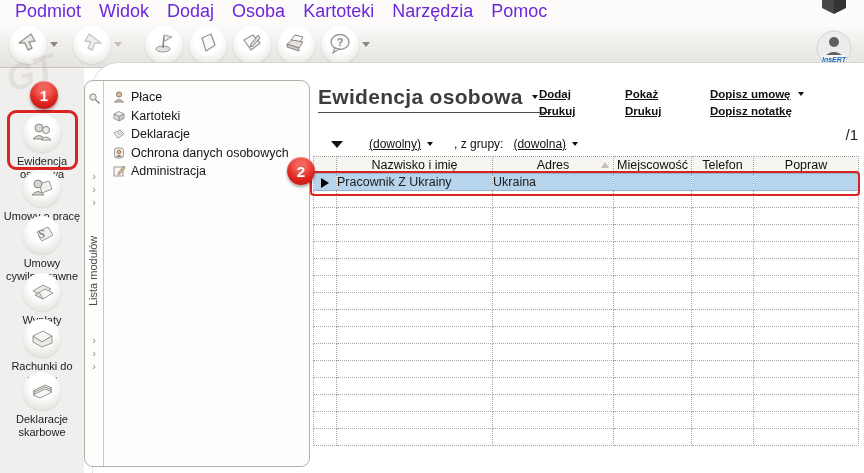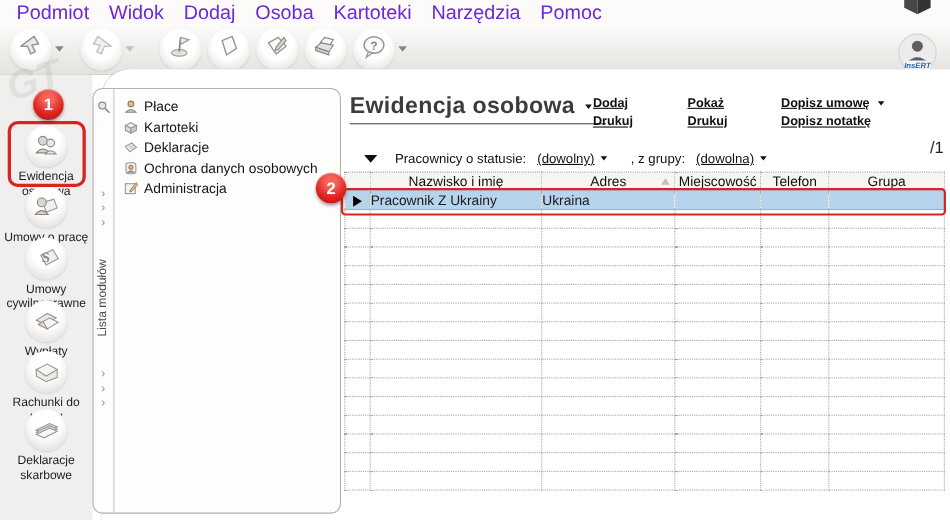--- a/index.html
+++ b/index.html
@@ -357,21 +357,20 @@
           <span>Dopisz umowę</span>
           <span class="tri-down small"></span>
         </div>
       <div class="action-link">
           <span>Dopisz notatkę</span>
         </div>
     </div>
 
     <div class="filter-row">
       <span class="tri-down small" style="border-top-width:7px;border-left-width:6px;border-right-width:6px;margin-right:16px;"></span>
-      <span>Pracownicy o statusie:</span>
       <span class="filter-link" style="margin-left:10px;">
           <span>(dowolny)</span>
           <span class="tri-down small"></span>
         </span>
       <span style="margin-left:18px;">, z grupy:</span>
       <span class="filter-link" style="margin-left:10px;">
           <span>(dowolna)</span>
           <span class="tri-down small"></span>
         </span>
     </div>
@@ -387,21 +386,21 @@
             <col style="width:62px">
             <col style="width:105px">
         </colgroup>
         <thead>
           <tr>
             <th class="marker"></th>
             <th>Nazwisko i imię</th>
             <th><span>Adres</span><span class="sort-asc"></span></th>
             <th>Miejscowość</th>
             <th>Telefon</th>
-            <th>Grupa</th>
+            <th>Popraw</th>
           </tr>
         </thead>
         <tbody>
           <tr class="selected">
             <td class="marker"><span class="row-marker"></span></td>
             <td class="cell-pad">Pracownik Z Ukrainy</td>
             <td class="cell-pad">Ukraina</td>
             <td></td>
             <td></td>
             <td></td>

